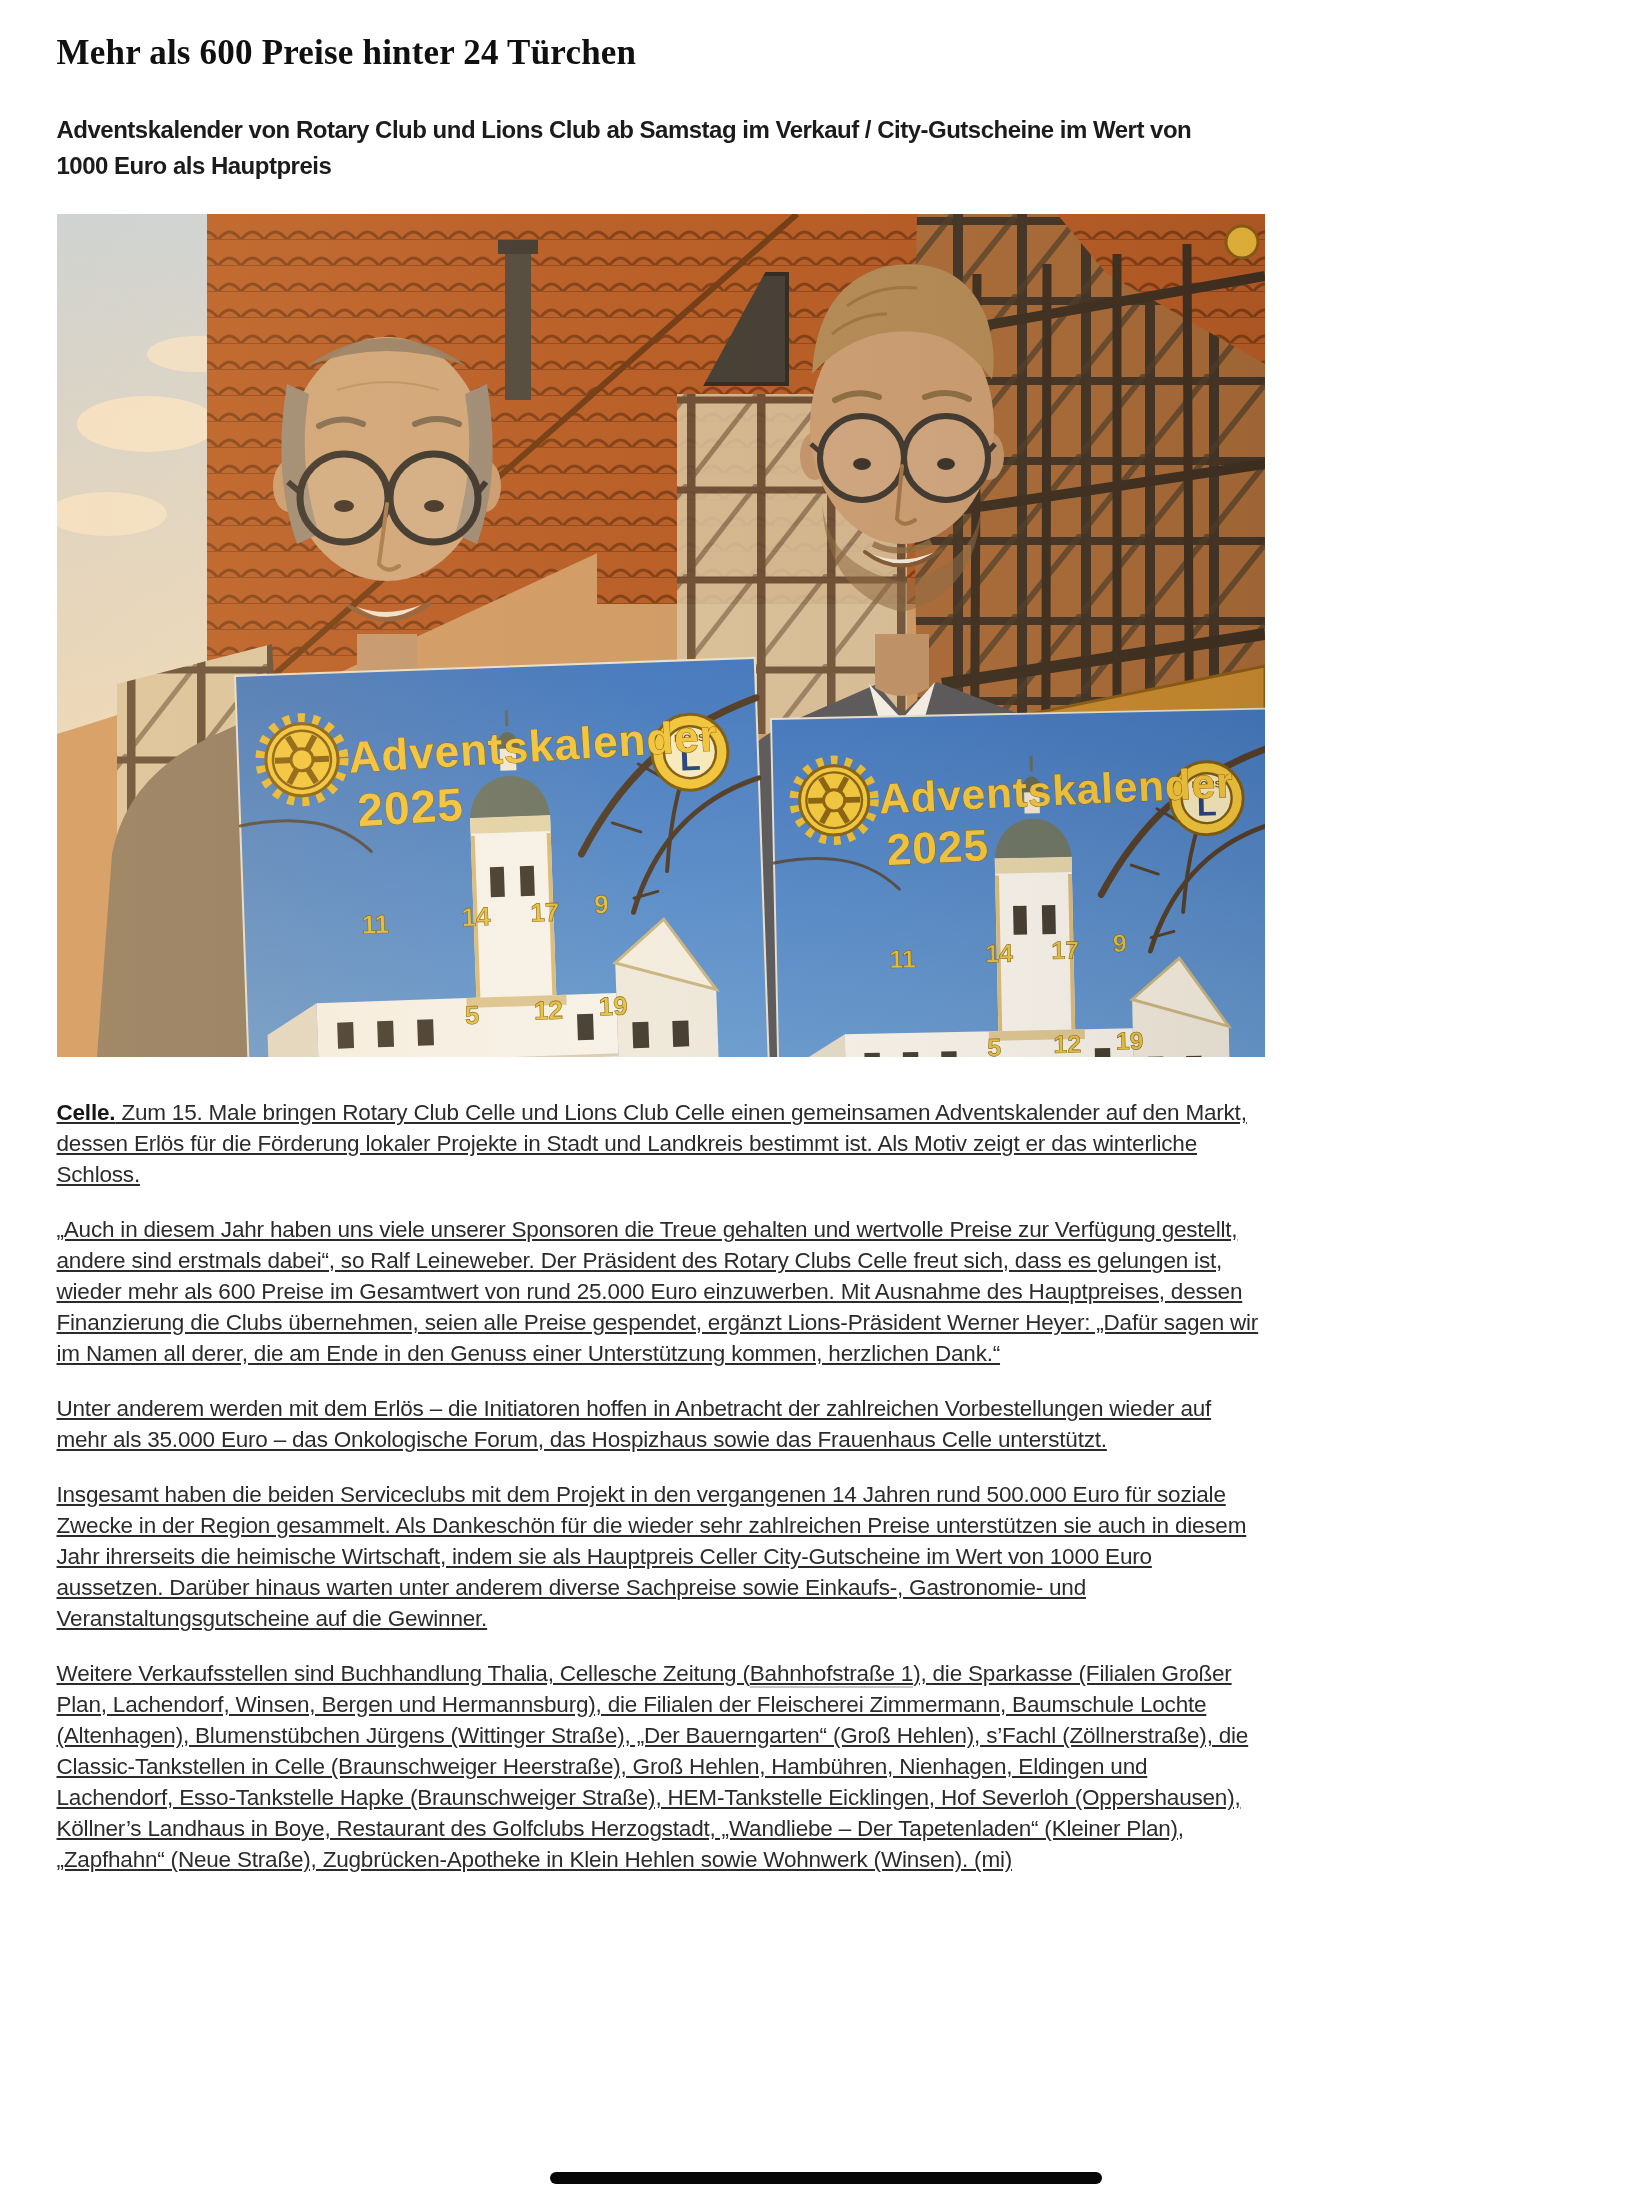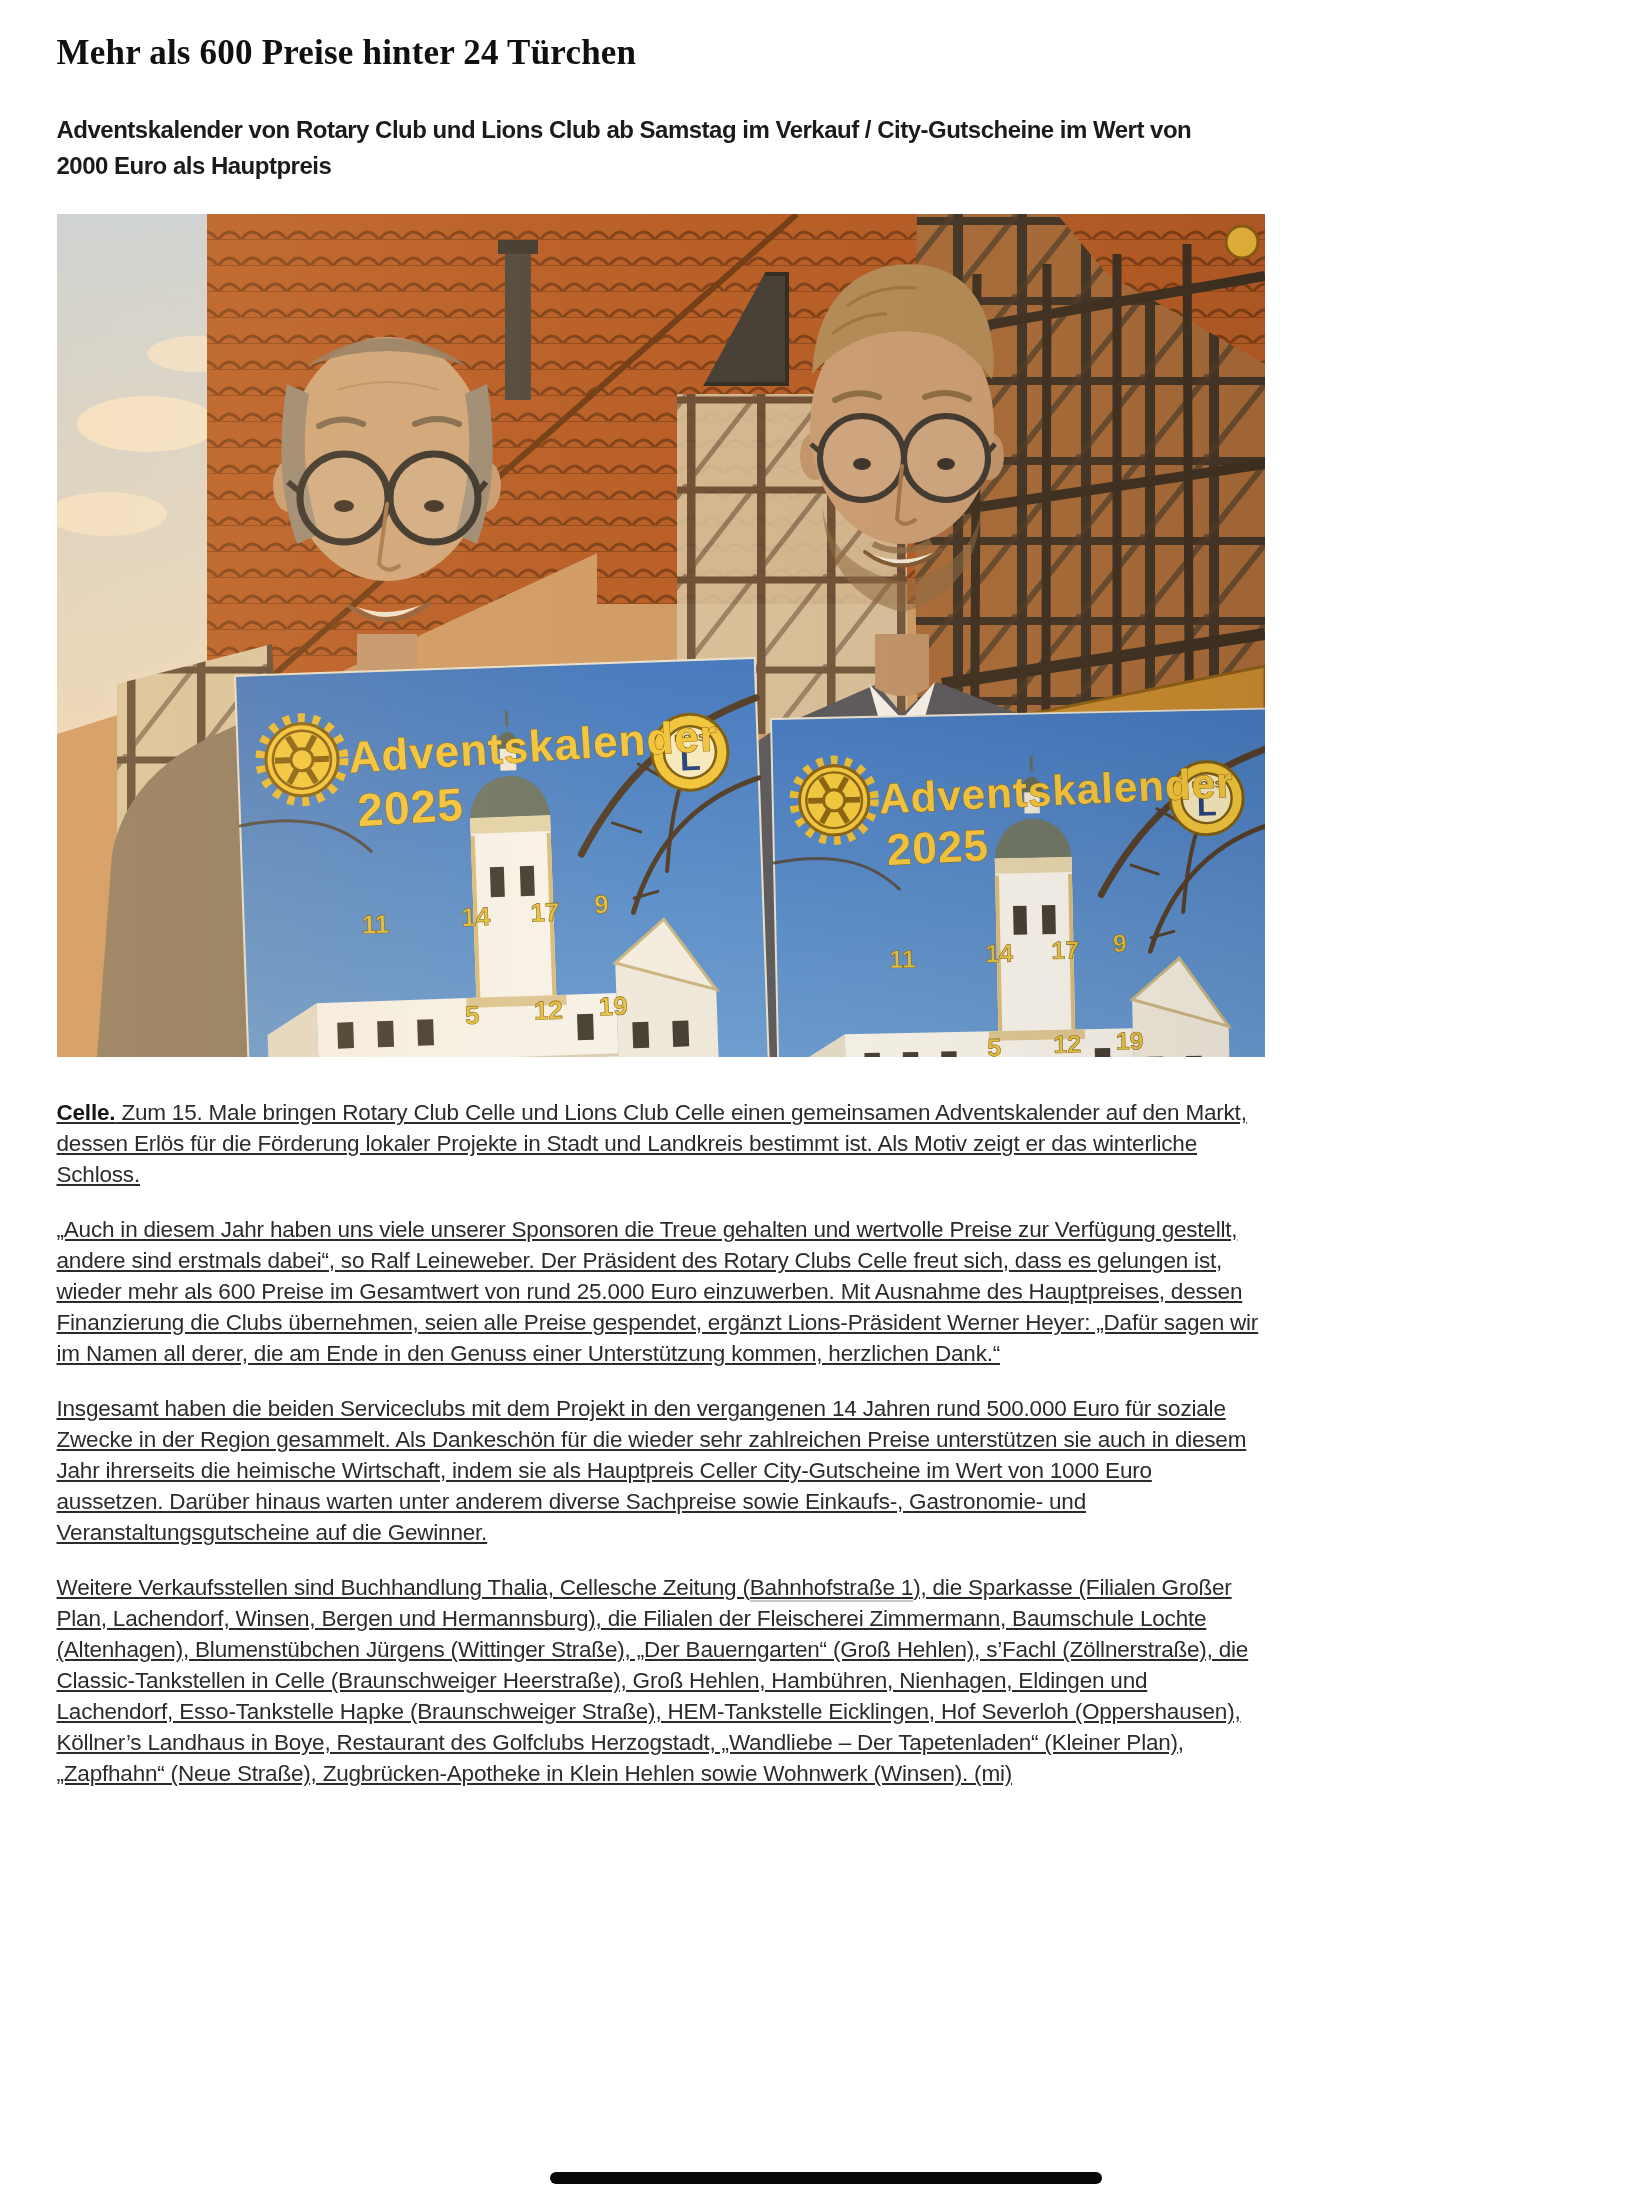--- a/index.html
+++ b/index.html
@@ -42,21 +42,21 @@
   .cal-num { font-weight:700; }
 </style>
 </head>
 <body>
 
 <div class="page">
   <main class="article">
 
     <h1 class="title">Mehr als 600 Preise hinter 24 Türchen</h1>
 
-    <h2 class="subtitle">Adventskalender von Rotary Club und Lions Club ab Samstag im Verkauf / City-Gutscheine im Wert von 2000 Euro als Hauptpreis</h2>
+    <h2 class="subtitle">Adventskalender von Rotary Club und Lions Club ab Samstag im Verkauf / City-Gutscheine im Wert von 1000 Euro als Hauptpreis</h2>
 
     <figure>
 
       <svg class="photo-svg" width="1208" height="843" viewBox="0 0 1208 843" aria-hidden="true">
         <defs>
           <linearGradient id="skyGrad" x1="0" y1="0" x2="0.4" y2="1">
             <stop offset="0" stop-color="#c4d7e8"></stop>
             <stop offset="0.55" stop-color="#dcd9cf"></stop>
             <stop offset="1" stop-color="#efdfc4"></stop>
           </linearGradient>
@@ -285,20 +285,21 @@
         <rect x="0" y="0" width="1208" height="843" fill="url(#warmGrad)"></rect>
       </svg>
 
     </figure>
 
     <div class="body">
       <p><strong>Celle.</strong><span> Zum 15. Male bringen Rotary Club Celle und Lions Club Celle einen gemeinsamen Adventskalender auf den Markt, dessen Erlös für die Förderung lokaler Projekte in Stadt und Landkreis bestimmt ist. Als Motiv zeigt er das winterliche Schloss.</span></p>
 
       <p>„Auch in diesem Jahr haben uns viele unserer Sponsoren die Treue gehalten und wertvolle Preise zur Verfügung gestellt, andere sind erstmals dabei“, so Ralf Leineweber. Der Präsident des Rotary Clubs Celle freut sich, dass es gelungen ist, wieder mehr als 600 Preise im Gesamtwert von rund 25.000 Euro einzuwerben. Mit Ausnahme des Hauptpreises, dessen Finanzierung die Clubs übernehmen, seien alle Preise gespendet, ergänzt Lions-Präsident Werner Heyer: „Dafür sagen wir im Namen all derer, die am Ende in den Genuss einer Unterstützung kommen, herzlichen Dank.“</p>
 
+      <p>Unter anderem werden mit dem Erlös – die Initiatoren hoffen in Anbetracht der zahlreichen Vorbestellungen wieder auf mehr als 35.000 Euro – das Onkologische Forum, das Hospizhaus sowie das Frauenhaus Celle unterstützt.</p>
 
       <p>Insgesamt haben die beiden Serviceclubs mit dem Projekt in den vergangenen 14 Jahren rund 500.000 Euro für soziale Zwecke in der Region gesammelt. Als Dankeschön für die wieder sehr zahlreichen Preise unterstützen sie auch in diesem Jahr ihrerseits die heimische Wirtschaft, indem sie als Hauptpreis Celler City-Gutscheine im Wert von 1000 Euro aussetzen. Darüber hinaus warten unter anderem diverse Sachpreise sowie Einkaufs-, Gastronomie- und Veranstaltungsgutscheine auf die Gewinner.</p>
 
 
       <p><span>Weitere Verkaufsstellen sind Buchhandlung Thalia, Cellesche Zeitung (</span><span class="u">Bahnhofstraße 1</span><span>), die Sparkasse (Filialen Großer Plan, Lachendorf, Winsen, Bergen und Hermannsburg), die Filialen der Fleischerei Zimmermann, Baumschule Lochte (Altenhagen), Blumenstübchen Jürgens (Wittinger Straße), „Der Bauerngarten“ (Groß Hehlen), s’Fachl (Zöllnerstraße), die Classic-Tankstellen in Celle (Braunschweiger Heerstraße), Groß Hehlen, Hambühren, Nienhagen, Eldingen und Lachendorf, Esso-Tankstelle Hapke (Braunschweiger Straße), HEM-Tankstelle Eicklingen, Hof Severloh (Oppershausen), Köllner’s Landhaus in Boye, Restaurant des Golfclubs Herzogstadt, „Wandliebe – Der Tapetenladen“ (Kleiner Plan), „Zapfhahn“ (Neue Straße), Zugbrücken-Apotheke in Klein Hehlen sowie Wohnwerk (Winsen). (mi)</span></p>
     </div>
   </main>
 
   <div class="home-indicator"></div>
 

